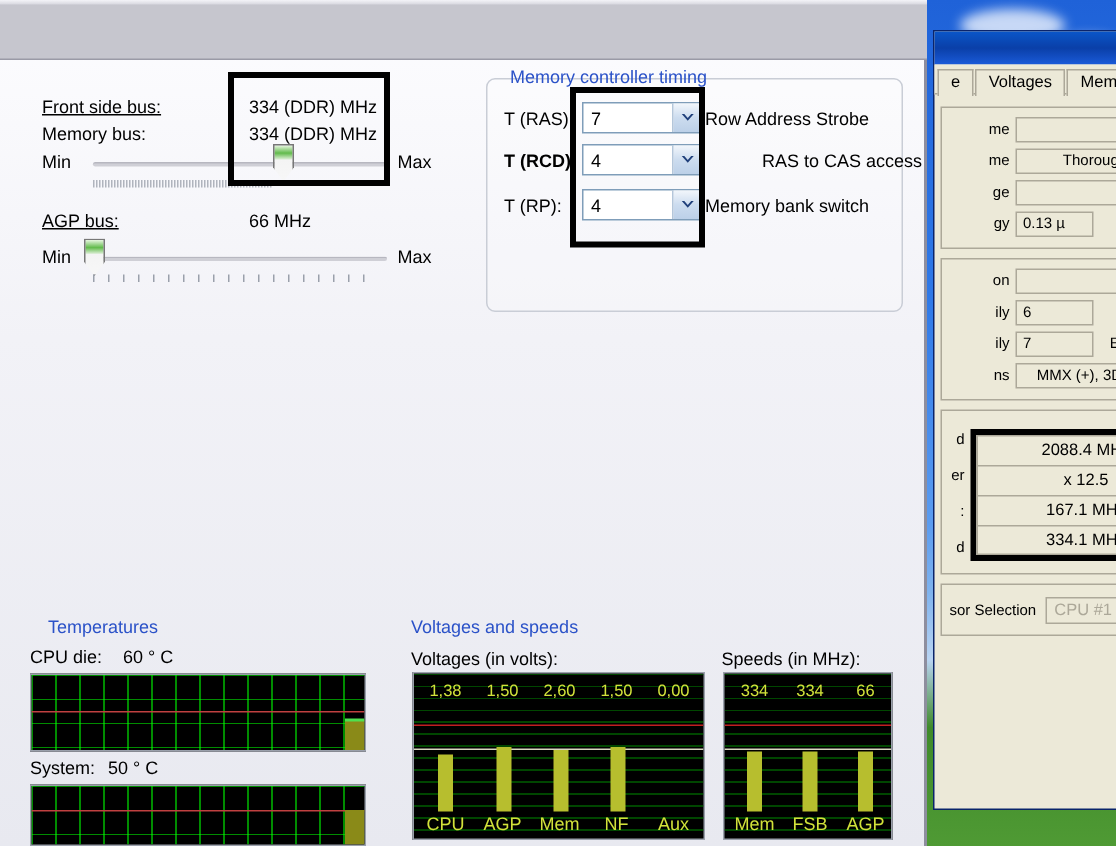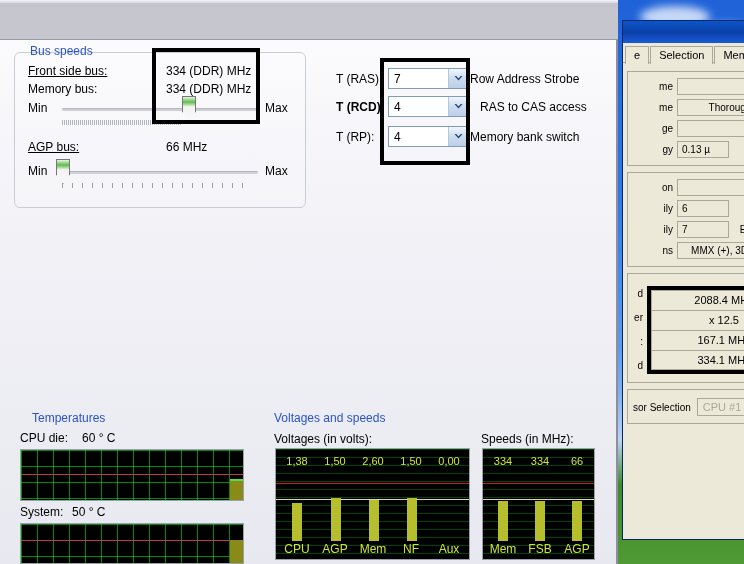--- a/index.html
+++ b/index.html
@@ -149,21 +149,21 @@
 <div id="desktop">
   <div class="cloud" style="left:640px;top:6px;width:70px;height:22px;"></div>
   <div class="cloud" style="left:700px;top:24px;width:50px;height:16px;"></div>
   <div class="cloud" style="left:660px;top:40px;width:40px;height:12px;opacity:.5;"></div>
 </div>
 
 <div id="cpuz">
   <div id="cpuz-title"></div>
 
   <div id="cpuz-tabs">
-    <span class="cz-tab">e</span><span class="cz-tab">Selection</span><span class="cz-tab">Memory</span>
+    <span class="cz-tab">e</span><span class="cz-tab">Voltages</span><span class="cz-tab">Memory</span>
   </div>
 
   <div id="cpuz-body">
 
     <div class="cz-sect">
       <div class="cz-row">
         <div class="cz-lab">me</div>
         <div class="cz-val">AMD Athl</div>
       </div>
       <div class="cz-row">
@@ -226,23 +226,20 @@
       </div>
     </div>
 
   </div>
 </div>
 
 <div id="oc">
 
   <div id="oc-topband"></div>
 
-  <div class="grp" style="left:14px; top:52px; width:292px; height:156px;">
-    <div class="grp-title">Bus speeds</div>
-  </div>
 
   <div class="lab uline" style="left:28px; top:64px;">Front side bus:</div>
   <div class="val" style="left:166px; top:64px;">334 (DDR) MHz</div>
 
   <div class="lab" style="left:28px; top:82px;">Memory bus:</div>
   <div class="val" style="left:166px; top:82px;">334 (DDR) MHz</div>
 
   <div class="lab" style="left:28px; top:101px;">Min</div>
   <div class="track" style="left:62px; top:108px; width:196px;"></div>
   <div class="thumb2" style="left:182px; top:96px;"></div>
@@ -259,20 +256,23 @@
   <div class="lab" style="left:28px; top:164px;">Min</div>
   <div class="track" style="left:62px; top:171px; width:196px;"></div>
   <div class="thumb2" style="left:56px; top:159px;"></div>
   <div class="lab" style="left:265px; top:164px;">Max</div>
   <div class="ticks" style="left:62px; top:183px;">
     <i></i><i></i><i></i><i></i><i></i><i></i><i></i><i></i><i></i><i></i><i></i><i></i><i></i><i></i><i></i><i></i><i></i><i></i><i></i>
   </div>
 
   <div class="hl" style="left:152px; top:48px; width:108px; height:76px;"></div>
 
+  <div class="grp" style="left:324px; top:52px; width:278px; height:156px;">
+    <div class="grp-title">Memory controller timing</div>
+  </div>
 
   <div class="lab" style="left:336px; top:72px;">T (RAS):</div>
   <div class="dd" style="left:388px; top:68px;">
     <span class="dv">7</span>
     <span class="db">
       <svg width="9" height="7" viewBox="0 0 9 7">
           <path d="M0.5 1 L4.5 5.5 L8.5 1 L6.8 1 L4.5 3.6 L2.2 1 Z" fill="#1f3f7a"></path>
         </svg>
     </span>
   </div>
@@ -280,21 +280,21 @@
 
   <div class="lab" style="left:336px; top:100px;font-weight:bold;">T (RCD):</div>
   <div class="dd" style="left:388px; top:96px;">
     <span class="dv">4</span>
     <span class="db">
       <svg width="9" height="7" viewBox="0 0 9 7">
           <path d="M0.5 1 L4.5 5.5 L8.5 1 L6.8 1 L4.5 3.6 L2.2 1 Z" fill="#1f3f7a"></path>
         </svg>
     </span>
   </div>
-  <div class="lab" style="left:460px; top:100px;padding-left:20px;">RAS to CAS access</div>
+  <div class="lab" style="left:488px; top:100px;padding-left:20px;">RAS to CAS access</div>
 
   <div class="lab" style="left:336px; top:130px;">T (RP):</div>
   <div class="dd" style="left:388px; top:126px;">
     <span class="dv">4</span>
     <span class="db">
       <svg width="9" height="7" viewBox="0 0 9 7">
           <path d="M0.5 1 L4.5 5.5 L8.5 1 L6.8 1 L4.5 3.6 L2.2 1 Z" fill="#1f3f7a"></path>
         </svg>
     </span>
   </div>

